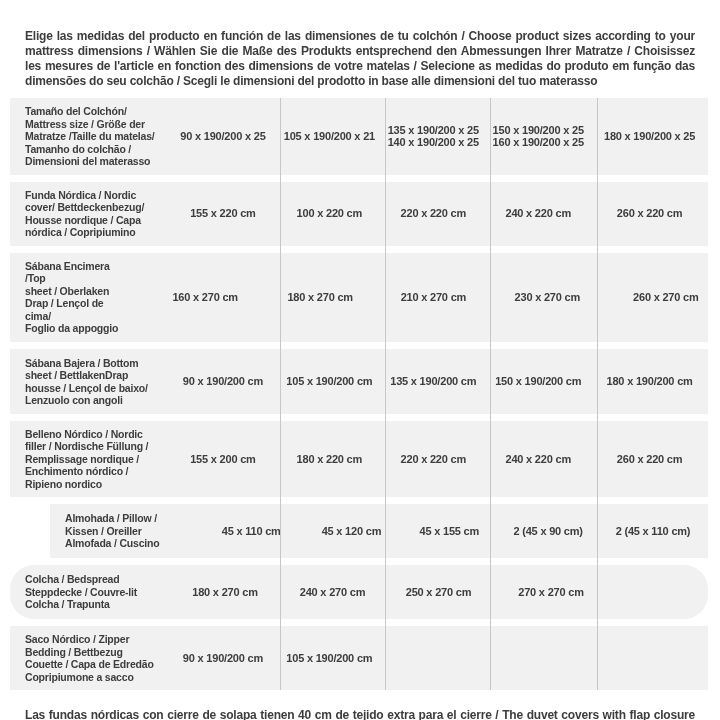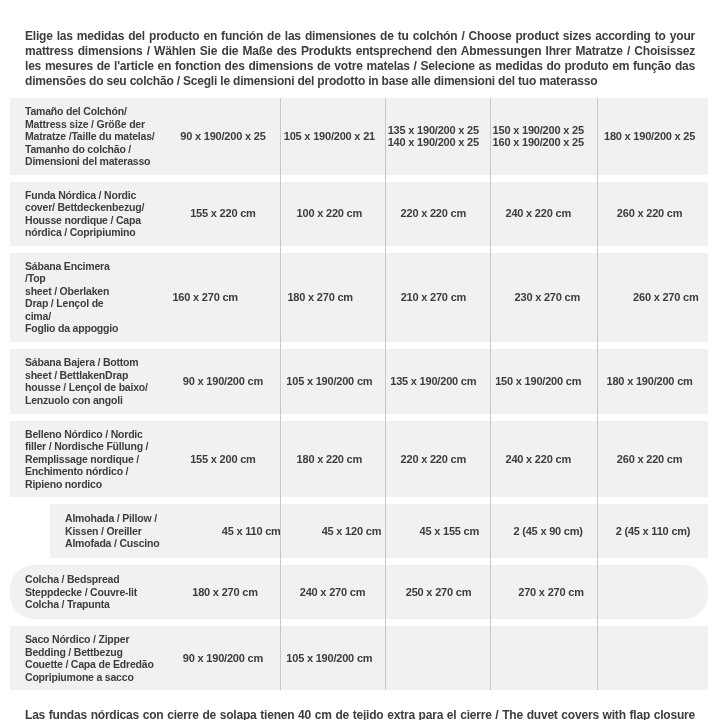--- a/index.html
+++ b/index.html
@@ -44,21 +44,21 @@
     padding:4px 2px;
   }
   .cell.c1{width:110px;}
   .cell.c2{width:105px;}
   .cell.c3{width:105px;}
   .cell.c4{width:107px;}
   .cell.c5{width:118px;}
   .row:nth-child(1){min-height:70px;}
   .row:nth-child(2){min-height:61px;}
   .row:nth-child(3){min-height:63px;gap:38px;}
-  .row:nth-child(4){min-height:65px;}
+  .row:nth-child(4){min-height:65px;align-items:flex-end;}
   .row:nth-child(5){min-height:68px;}
   .row:nth-child(6){min-height:54px;margin-left:40px;}
   .row:nth-child(7){min-height:54px;border-radius:24px;}
   .row:nth-child(8){min-height:60px;}
   .vline{
     position:absolute;top:0;bottom:0;width:1px;
     background:#c7c7cb;z-index:2;
   }
   .vline.v1{left:270px;}
   .vline.v2{left:375px;}

